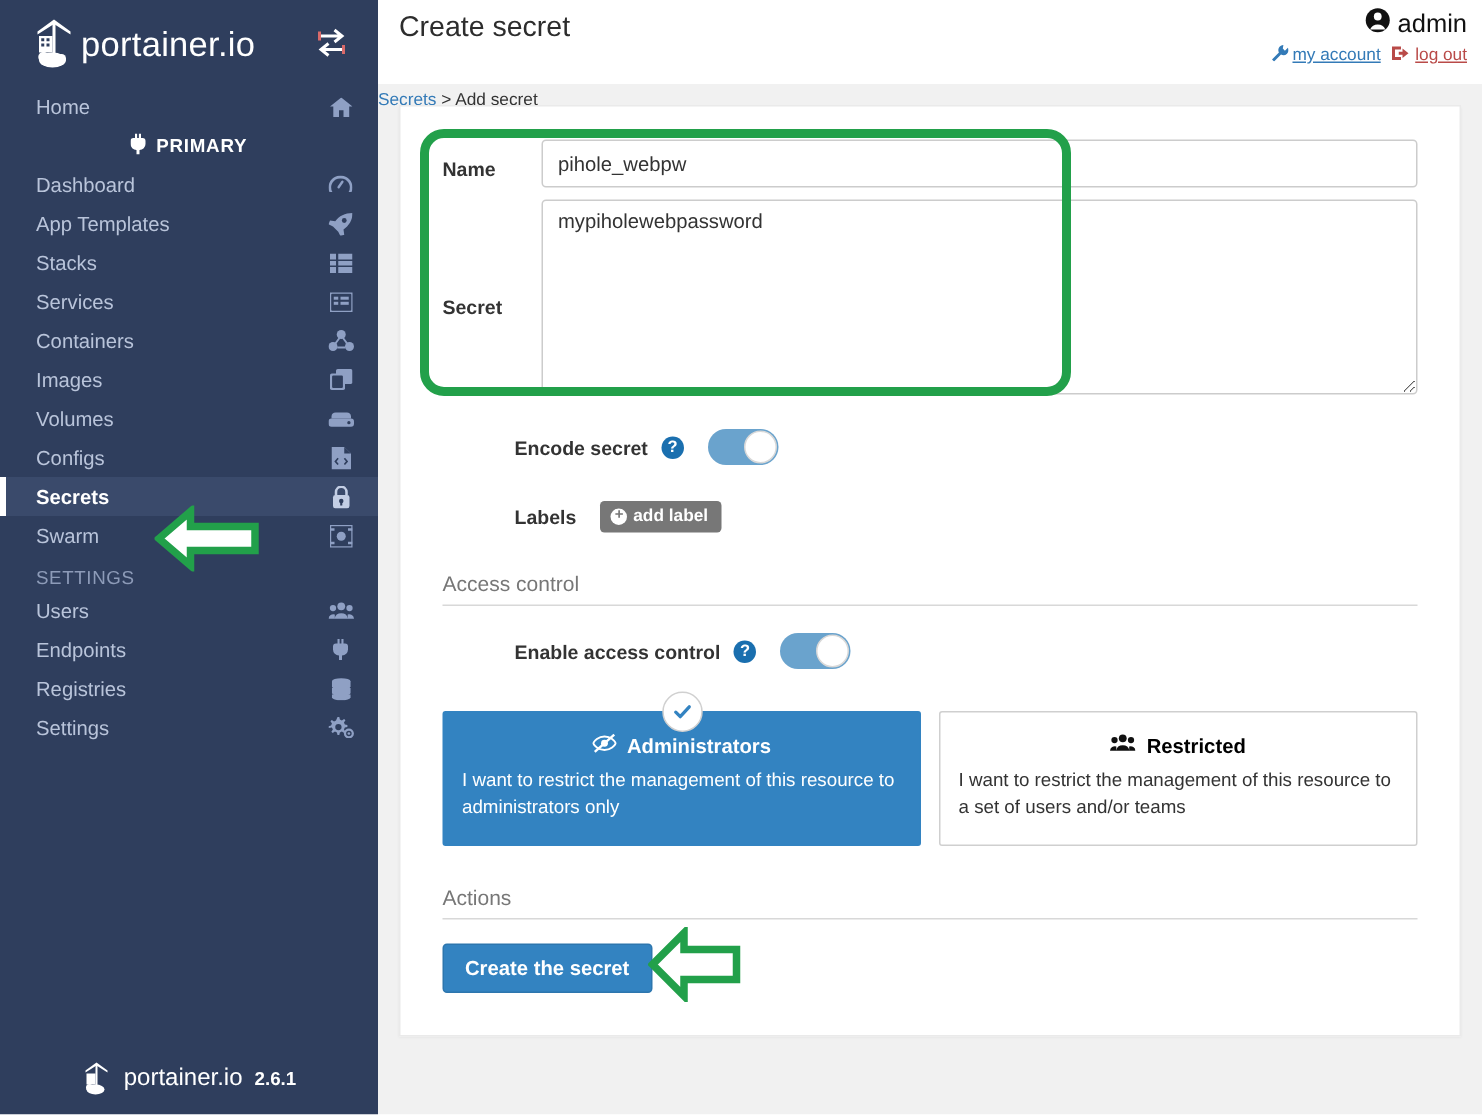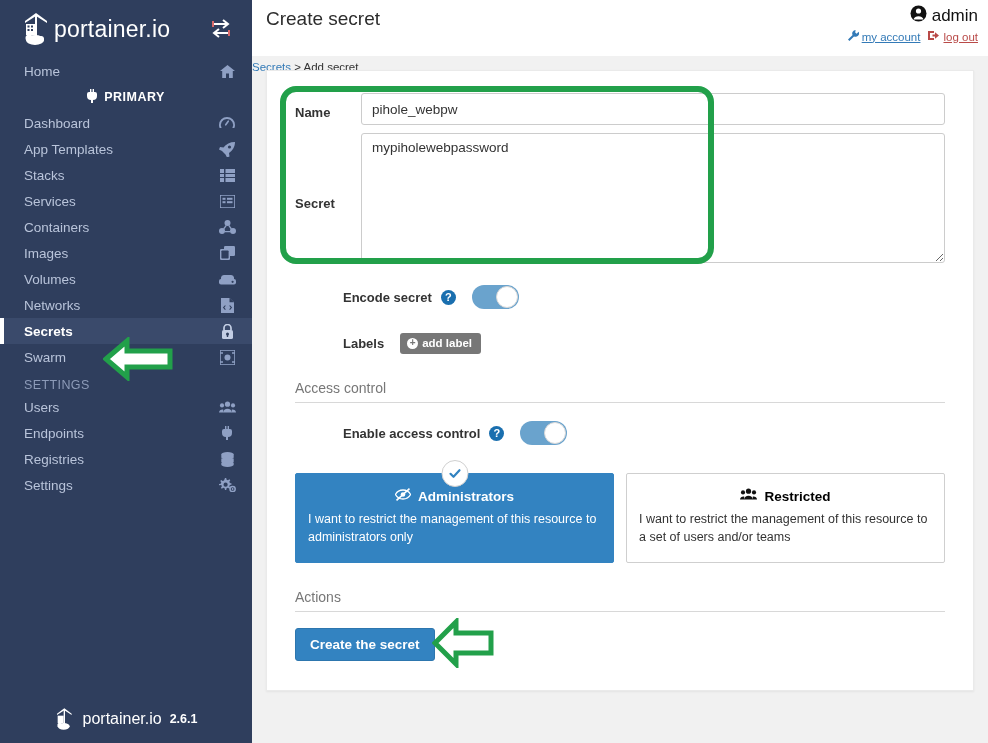--- a/index.html
+++ b/index.html
@@ -348,21 +348,21 @@
           <span class="lbl">Volumes</span>
           <span class="ico">
             <svg width="17" height="11" viewBox="0 0 17 11">
               <path d="M2 3.5 A2.8 2.8 0 0 1 4.8 1 H12.2 A2.8 2.8 0 0 1 15 3.5 V5 H2 Z" fill="currentColor"></path>
               <rect x="0" y="5" width="17" height="5.5" rx="2" fill="currentColor"></rect>
               <circle cx="13.6" cy="7.8" r="1.1" fill="#2f3e5d"></circle>
             </svg>
           </span>
         </li>
         <li class="nav-item">
-          <span class="lbl">Networks</span>
+          <span class="lbl">Configs</span>
           <span class="ico">
             <svg width="13" height="15" viewBox="0 0 13 15">
               <path d="M0 0 H8.5 L13 4.3 V15 H0 Z" fill="currentColor"></path>
               <path d="M8.5 0 V4.3 H13 Z" fill="#2f3e5d"></path>
               <path d="M4.4 7.5 L2.6 9.6 L4.4 11.7 M8.6 7.5 L10.4 9.6 L8.6 11.7" stroke="#2f3e5d" stroke-width="1.1" fill="none"></path>
             </svg>
           </span>
         </li>
         <li class="nav-item active">
           <span class="lbl">Secrets</span>

